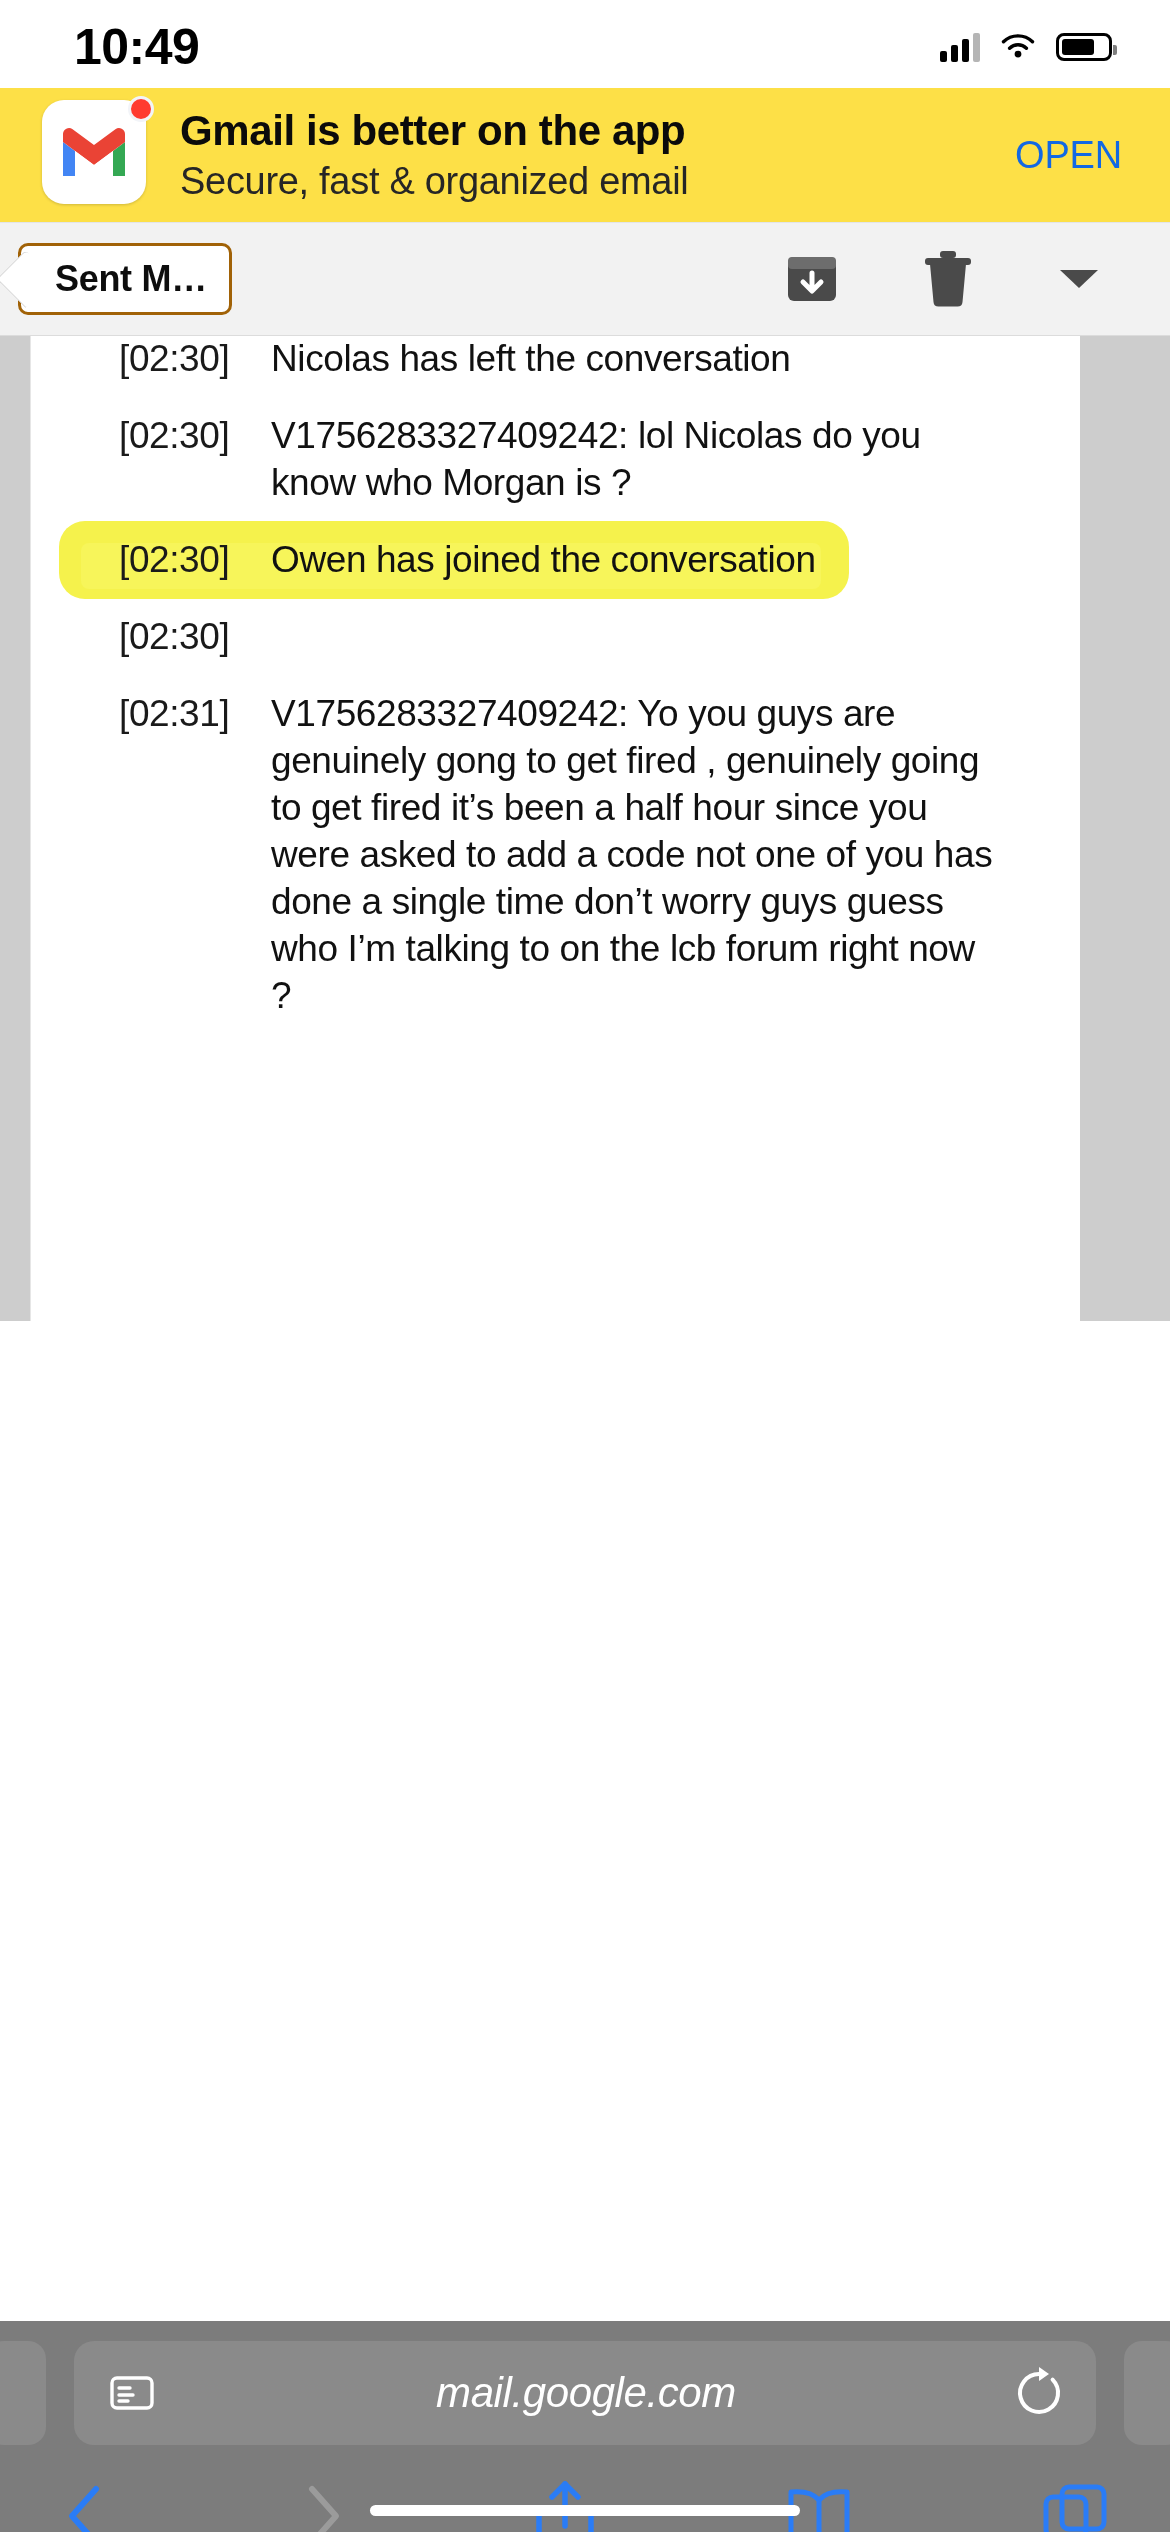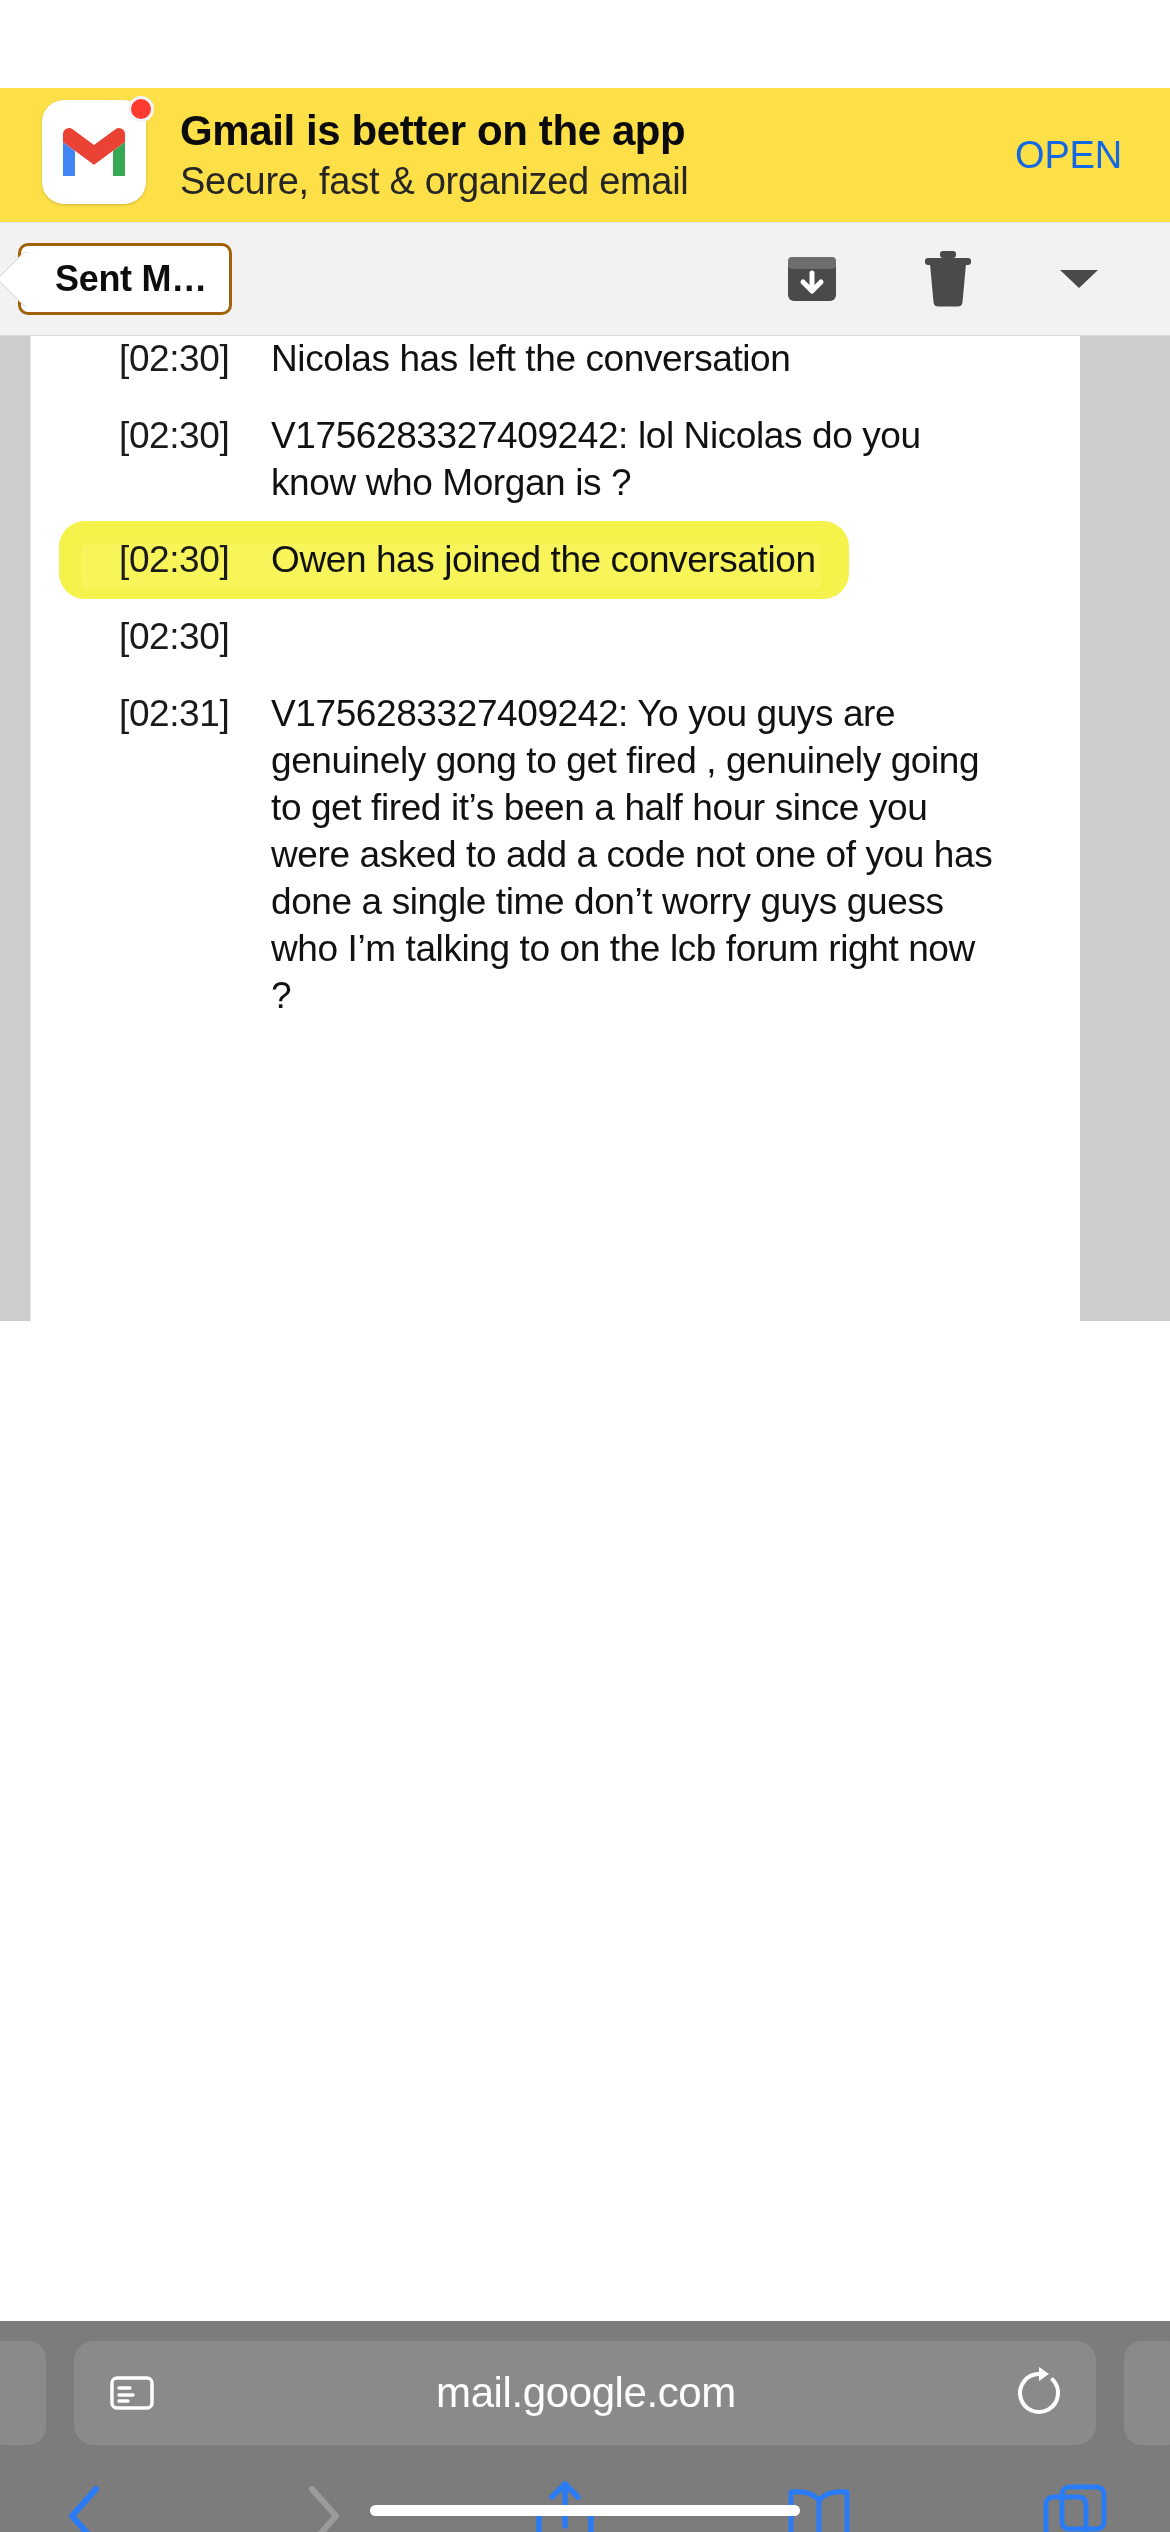--- a/index.html
+++ b/index.html
@@ -202,21 +202,21 @@
   }
   .safari-bar {
     position: absolute; left: 0; bottom: 0;
     width: 1170px; height: 211px;
     background: #7c7c7c;
     backdrop-filter: blur(12px);
   }
   .url-row {
     position: absolute; left: 0; top: 20px;
     width: 1170px; height: 104px;
-    display: flex; align-items: center; justify-content: center;
+    display: flex; align-items: center; justify-content: center; font-style: italic;
   }
   .url-side {
     position: absolute;
     width: 60px; height: 104px;
     background: #8a8a8a;
     border-radius: 18px;
   }
   .url-side.left { left: -14px; }
   .url-side.right { right: -14px; }
   .url-pill {
@@ -245,20 +245,41 @@
     width: 430px; height: 11px;
     background: #ffffff; border-radius: 6px;
   }
   .icon-btn { display: flex; align-items: center; justify-content: center; }
 </style>
 </head>
 <body>
 
 <div class="screen">
 
+  <div class="status-bar">
+    <div class="status-time">10:49</div>
+    <div class="status-icons">
+      <span class="sig-bars">
+        <i></i>
+          <i></i>
+          <i></i>
+          <i></i>
+      </span>
+      <span class="wifi-ic">
+        <svg width="40" height="30" viewBox="0 0 40 30">
+          <path d="M20 25.5a3.4 3.4 0 100-6.8 3.4 3.4 0 000 6.8z" fill="#000"></path>
+          <path d="M11.6 16.2a12 12 0 0116.8 0" stroke="#000" stroke-width="3.4" fill="none" stroke-linecap="round"></path>
+          <path d="M5.5 9.8a20.6 20.6 0 0129 0" stroke="#000" stroke-width="3.4" fill="none" stroke-linecap="round"></path>
+        </svg>
+      </span>
+      <span class="battery">
+          <b></b>
+        </span>
+    </div>
+  </div>
 
   <div class="promo">
     <div class="promo-icon-wrap">
       <div class="promo-icon">
         <svg width="72" height="54" viewBox="0 0 72 54">
           <path d="M5 51h12V26L5 17z" fill="#4285f4"></path>
           <path d="M55 51h12V17l-12 9z" fill="#34a853"></path>
           <path d="M5 17l31 23 31-23V9a6 6 0 00-9.6-4.8L36 20 14.6 4.2A6 6 0 005 9z" fill="#ea4335"></path>
           <path d="M17 26v25h38V26L36 40z" fill="#fff"></path>
           <path d="M5 9v8l12 9V26L5 17z" fill="#c5221f"></path>

